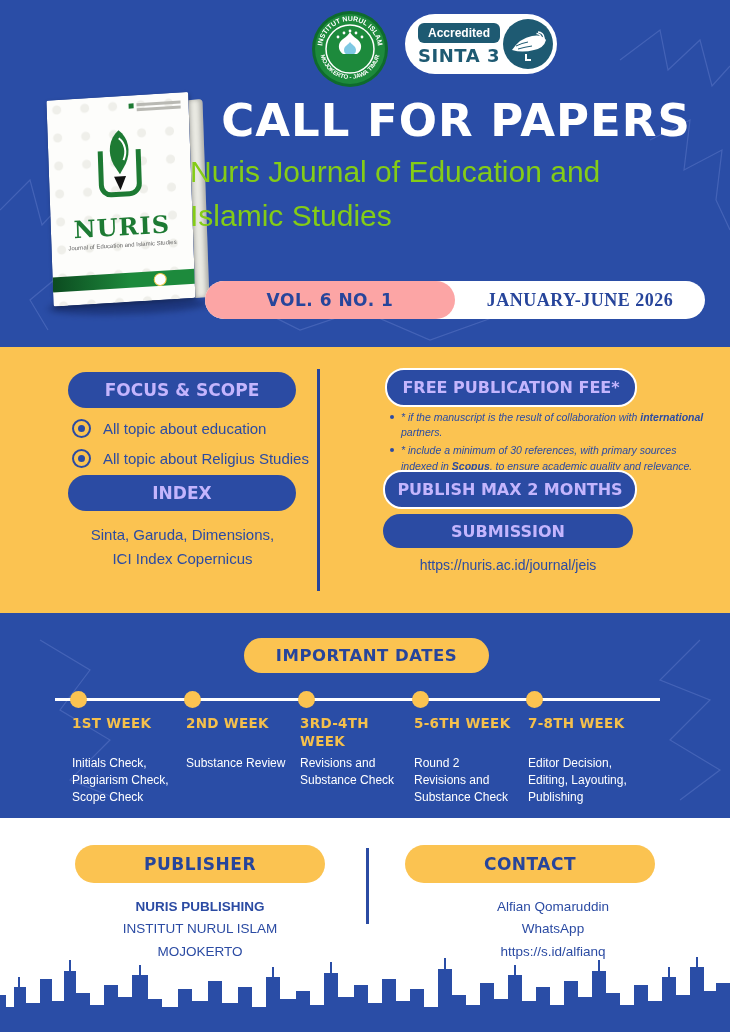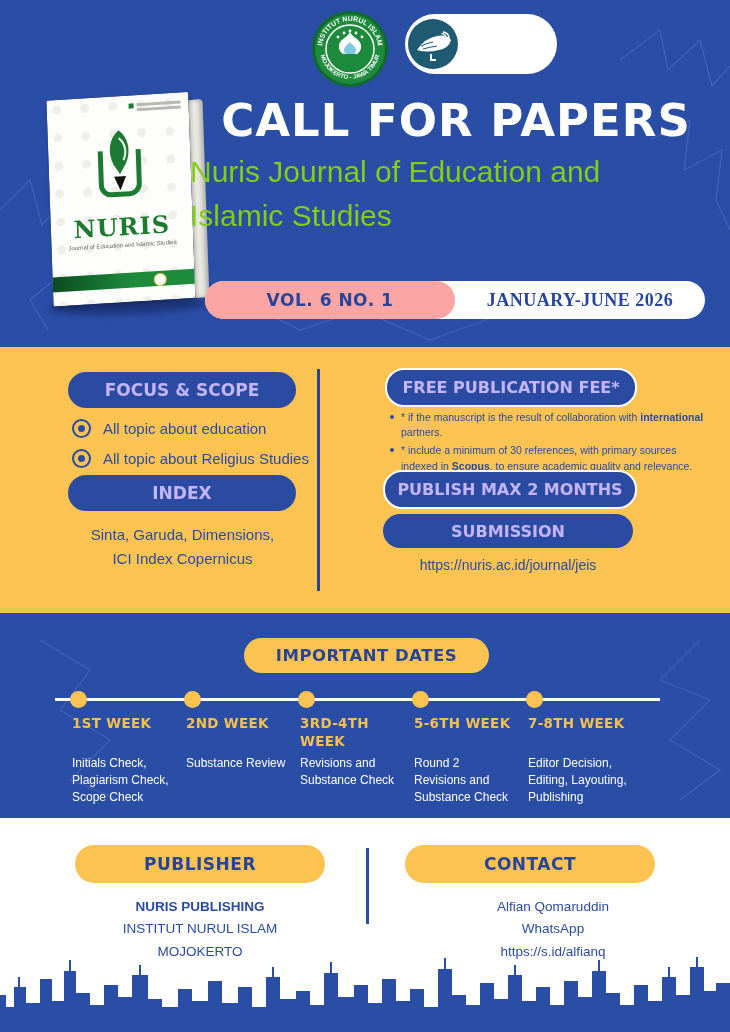--- a/index.html
+++ b/index.html
@@ -66,21 +66,21 @@
   .p-index{position:absolute;left:68px;top:128px;width:228px;height:36px;font-size:17px;}
   .bullet-row{position:absolute;left:72px;display:flex;align-items:center;gap:12px;color:#2B4BA3;font-size:15px;}
   .radio{width:15px;height:15px;border:2px solid #2B4BA3;border-radius:50%;display:flex;align-items:center;
          justify-content:center;flex:0 0 auto;}
   .radio i{width:7px;height:7px;background:#2B4BA3;border-radius:50%;}
   .index-text{position:absolute;left:30px;top:176px;width:305px;text-align:center;color:#2B4BA3;font-size:15px;line-height:1.6;}
 
   .p-fee{position:absolute;left:385px;top:21px;width:248px;height:35px;font-size:16px;border:2px solid #fff;}
   .fee-notes{position:absolute;left:388px;top:63px;width:325px;margin:0;padding:0;list-style:none;
      color:#2B4BA3;font-size:10.5px;line-height:1.45;}
-  .fee-notes li{position:relative;padding-left:13px;margin-bottom:3px;}
+  .fee-notes li{position:relative;padding-left:13px;margin-bottom:3px;font-style:italic;}
   .fee-notes li::before{content:"";position:absolute;left:2px;top:5px;width:4px;height:4px;border-radius:50%;background:#2B4BA3;}
   .p-publish{position:absolute;left:383px;top:123px;width:250px;height:35px;font-size:16px;border:2px solid #fff;}
   .p-submission{position:absolute;left:383px;top:167px;width:250px;height:34px;font-size:16px;}
   .sub-url{position:absolute;left:383px;top:210px;width:250px;text-align:center;color:#2B4BA3;font-size:14px;}
 
   
   .dates{position:absolute;left:0;top:613px;width:730px;height:205px;}
   .p-dates{position:absolute;left:244px;top:25px;width:245px;height:35px;background:#FBC351;color:#27459B;
      font-weight:800;font-size:16.5px;border-radius:18px;display:flex;align-items:center;justify-content:center;
      font-family:"DejaVu Sans",sans-serif;letter-spacing:.5px;}
@@ -136,20 +136,24 @@
     <path d="M39,22 c3,6 10,7 11,13 c1,6 -4,9 -4,9 h-14 c0,0 -5,-3 -4,-9 c1,-6 8,-7 11,-13 z" fill="#fff"></path>
     <path d="M39,32 c2,3 6,4 6,8 c0,3 -2,4 -2,4 h-8 c0,0 -2,-1 -2,-4 c0,-4 4,-5 6,-8 z" fill="#7EC8E3"></path>
     <circle cx="27" cy="27" r="1.4" fill="#fff"></circle>
       <circle cx="33" cy="23" r="1.4" fill="#fff"></circle>
     <circle cx="39" cy="21" r="1.4" fill="#fff"></circle>
       <circle cx="45" cy="23" r="1.4" fill="#fff"></circle>
     <circle cx="51" cy="27" r="1.4" fill="#fff"></circle>
   </svg>
 
   <div class="sinta">
+    <div class="sinta-left">
+      <div class="sinta-acc">Accredited</div>
+      <div class="sinta-val">SINTA 3</div>
+    </div>
     <svg class="sinta-circle" viewBox="0 0 52 52">
       <circle cx="26" cy="26" r="25" fill="#1E5A72"></circle>
       <path d="M10,32 q8,-12 20,-14 q10,-2 14,4 q-2,8 -12,10 q-12,3 -22,0 z" fill="#fff"></path>
       <path d="M36,14 a6,6 0 1 1 -6,6 a4.5,4.5 0 1 0 4.5,-4.5" fill="none" stroke="#fff" stroke-width="1.6"></path>
       <path d="M14,28 q6,-3 12,-4 M16,31 q7,-2 14,-3" stroke="#1E5A72" stroke-width="1" fill="none"></path>
       <path d="M24,36 v6 h5" stroke="#fff" stroke-width="2" fill="none"></path>
     </svg>
   </div>
 
   <div class="book">

